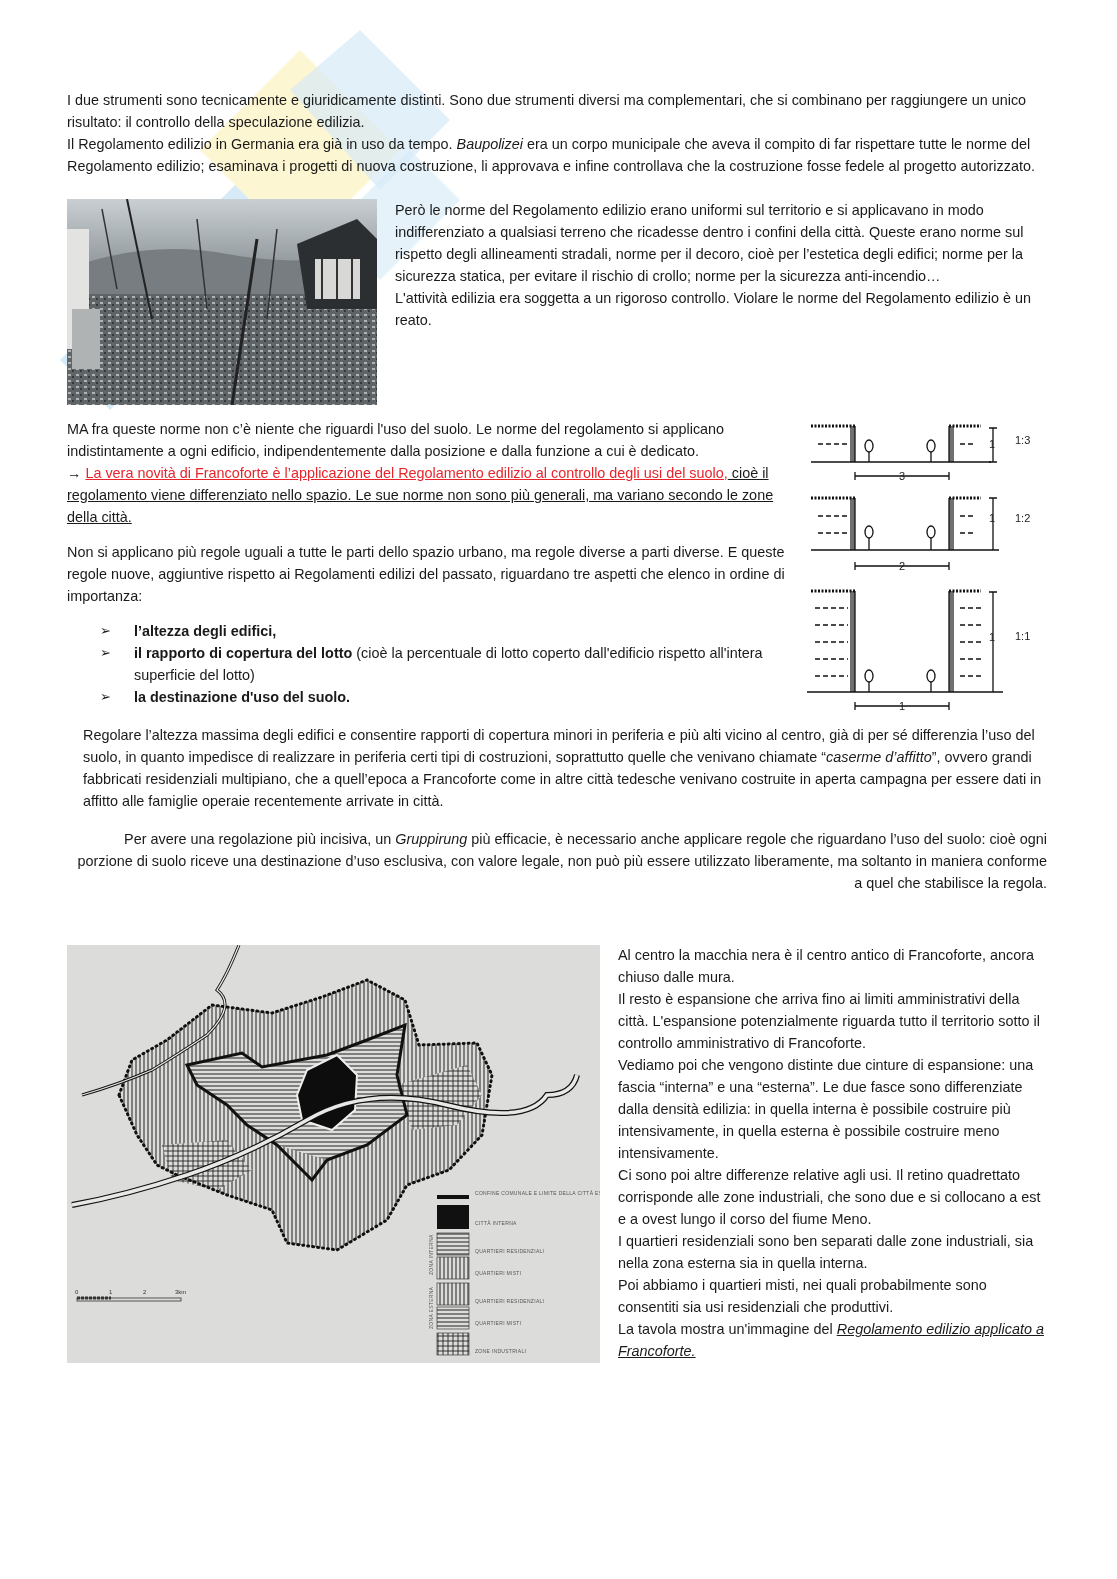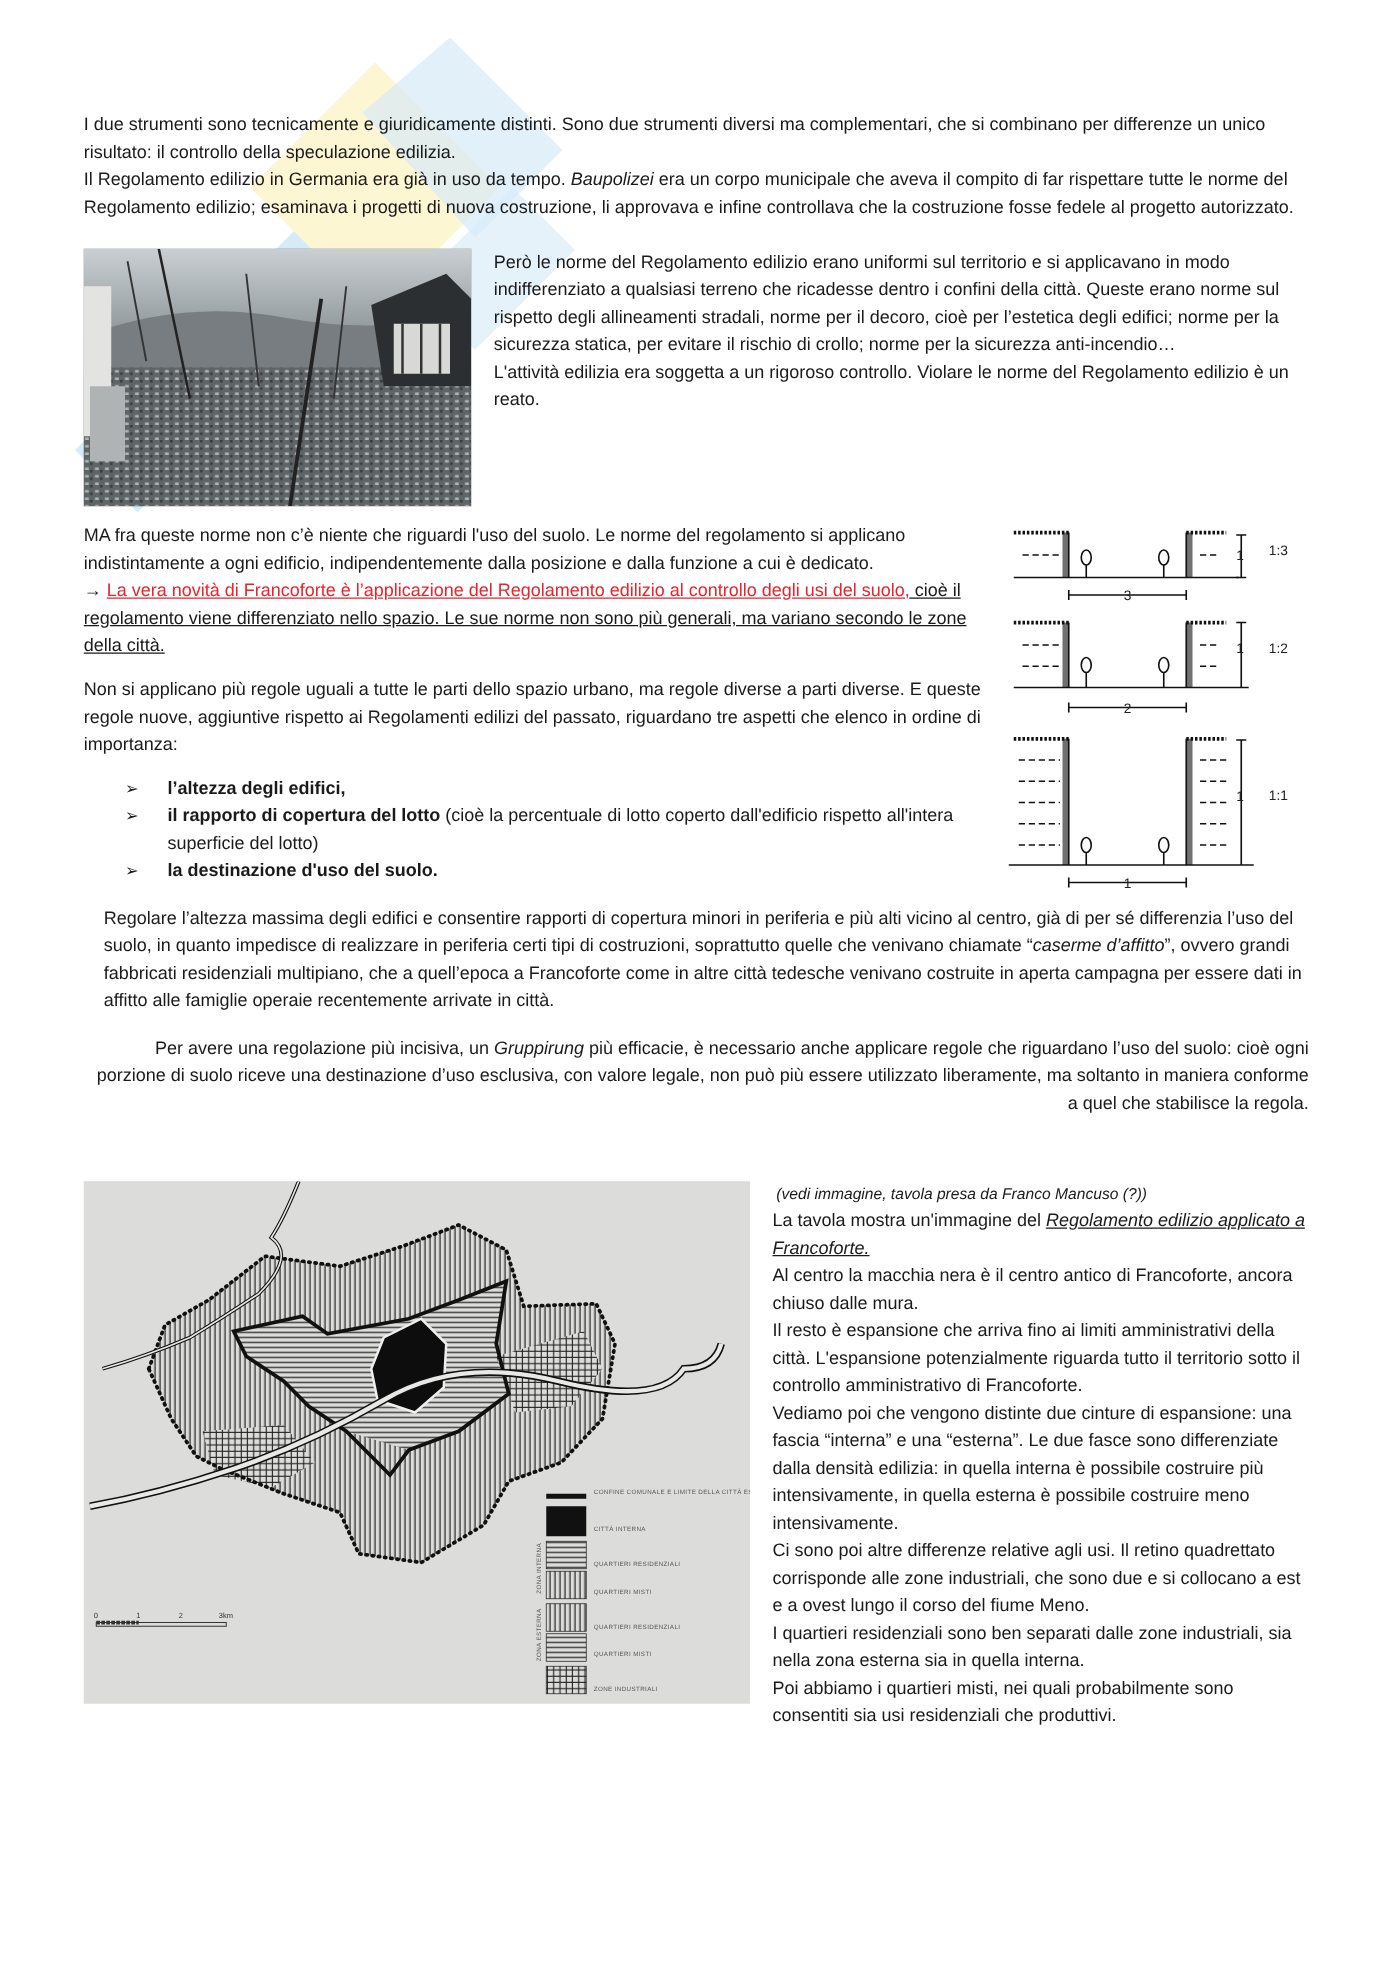--- a/index.html
+++ b/index.html
@@ -26,21 +26,21 @@
 <div class="page">
 
   <svg class="watermark" viewBox="0 0 460 400">
     <polygon points="30,330 250,110 300,160 80,380" fill="#4aa3e0"></polygon>
     <polygon points="170,120 270,20 370,120 270,220" fill="#f5d73a"></polygon>
     <polygon points="260,60 330,0 420,90 350,160" fill="#4aa3e0" opacity="0.7"></polygon>
     <polygon points="300,200 380,120 430,170 350,250" fill="#4aa3e0" opacity="0.6"></polygon>
   </svg>
 
   <p class="p" style="left:67px;top:89px;width:980px;">
-    <span>I due strumenti sono tecnicamente e giuridicamente distinti. Sono due strumenti diversi ma complementari, che si combinano per differenze un unico risultato: il controllo della speculazione edilizia.</span><br>
+    <span>I due strumenti sono tecnicamente e giuridicamente distinti. Sono due strumenti diversi ma complementari, che si combinano per raggiungere un unico risultato: il controllo della speculazione edilizia.</span><br>
     <span>Il Regolamento edilizio in Germania era già in uso da tempo. </span><span class="ital">Baupolizei</span><span> era un corpo municipale che aveva il compito di far rispettare tutte le norme del Regolamento edilizio; esaminava i progetti di nuova costruzione, li approvava e infine controllava che la costruzione fosse fedele al progetto autorizzato.</span>
   </p>
 
   <div class="photo" title="Fotografia in bianco e nero di un quartiere distrutto con macerie e alberi spogli">
     <svg width="310" height="206" viewBox="0 0 310 206">
       <defs>
         <linearGradient id="sky" x1="0" y1="0" x2="0" y2="1">
           <stop offset="0" stop-color="#c9cfd2"></stop>
           <stop offset="0.35" stop-color="#8d9498"></stop>
           <stop offset="1" stop-color="#3b3f42"></stop>
@@ -218,25 +218,24 @@
         <text class="legend-label" x="408" y="358">QUARTIERI RESIDENZIALI</text>
         <text class="legend-label" x="408" y="380">QUARTIERI MISTI</text>
         <text class="legend-label" x="408" y="408">ZONE INDUSTRIALI</text>
         <text class="legend-label" transform="translate(366 330) rotate(-90)">ZONA INTERNA</text>
         <text class="legend-label" transform="translate(366 384) rotate(-90)">ZONA ESTERNA</text>
       </g>
     </svg>
   </div>
 
   <div class="p" style="left:618px;top:944px;width:430px;">
-    <div class="ital" style="font-size:12.5px;padding-left:3px;">(vedi immagine, tavola presa da Franco Mancuso (?))</div>
-    <div>
-      <span>La tavola mostra un'immagine del </span><span class="ital ul">Regolamento edilizio applicato a Francoforte.</span>
-    </div>
     <div style="white-space:pre-line;">Al centro la macchia nera è il centro antico di Francoforte, ancora chiuso dalle mura.
 Il resto è espansione che arriva fino ai limiti amministrativi della città. L'espansione potenzialmente riguarda tutto il territorio sotto il controllo amministrativo di Francoforte.
 Vediamo poi che vengono distinte due cinture di espansione: una fascia “interna” e una “esterna”. Le due fasce sono differenziate dalla densità edilizia: in quella interna è possibile costruire più intensivamente, in quella esterna è possibile costruire meno intensivamente.
 Ci sono poi altre differenze relative agli usi. Il retino quadrettato corrisponde alle zone industriali, che sono due e si collocano a est e a ovest lungo il corso del fiume Meno.
 I quartieri residenziali sono ben separati dalle zone industriali, sia nella zona esterna sia in quella interna.
 Poi abbiamo i quartieri misti, nei quali probabilmente sono consentiti sia usi residenziali che produttivi.</div>
+    <div>
+      <span>La tavola mostra un'immagine del </span><span class="ital ul">Regolamento edilizio applicato a Francoforte.</span>
+    </div>
   </div>
 
 </div>
 
 </body></html>

